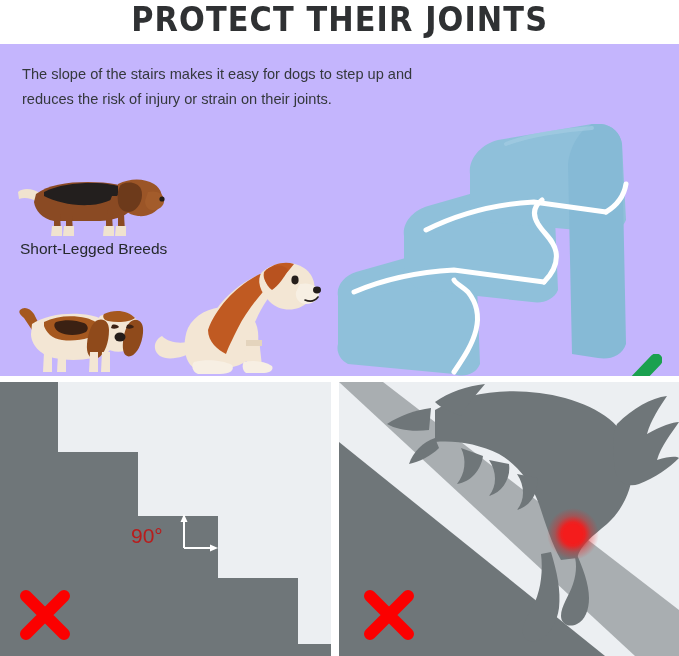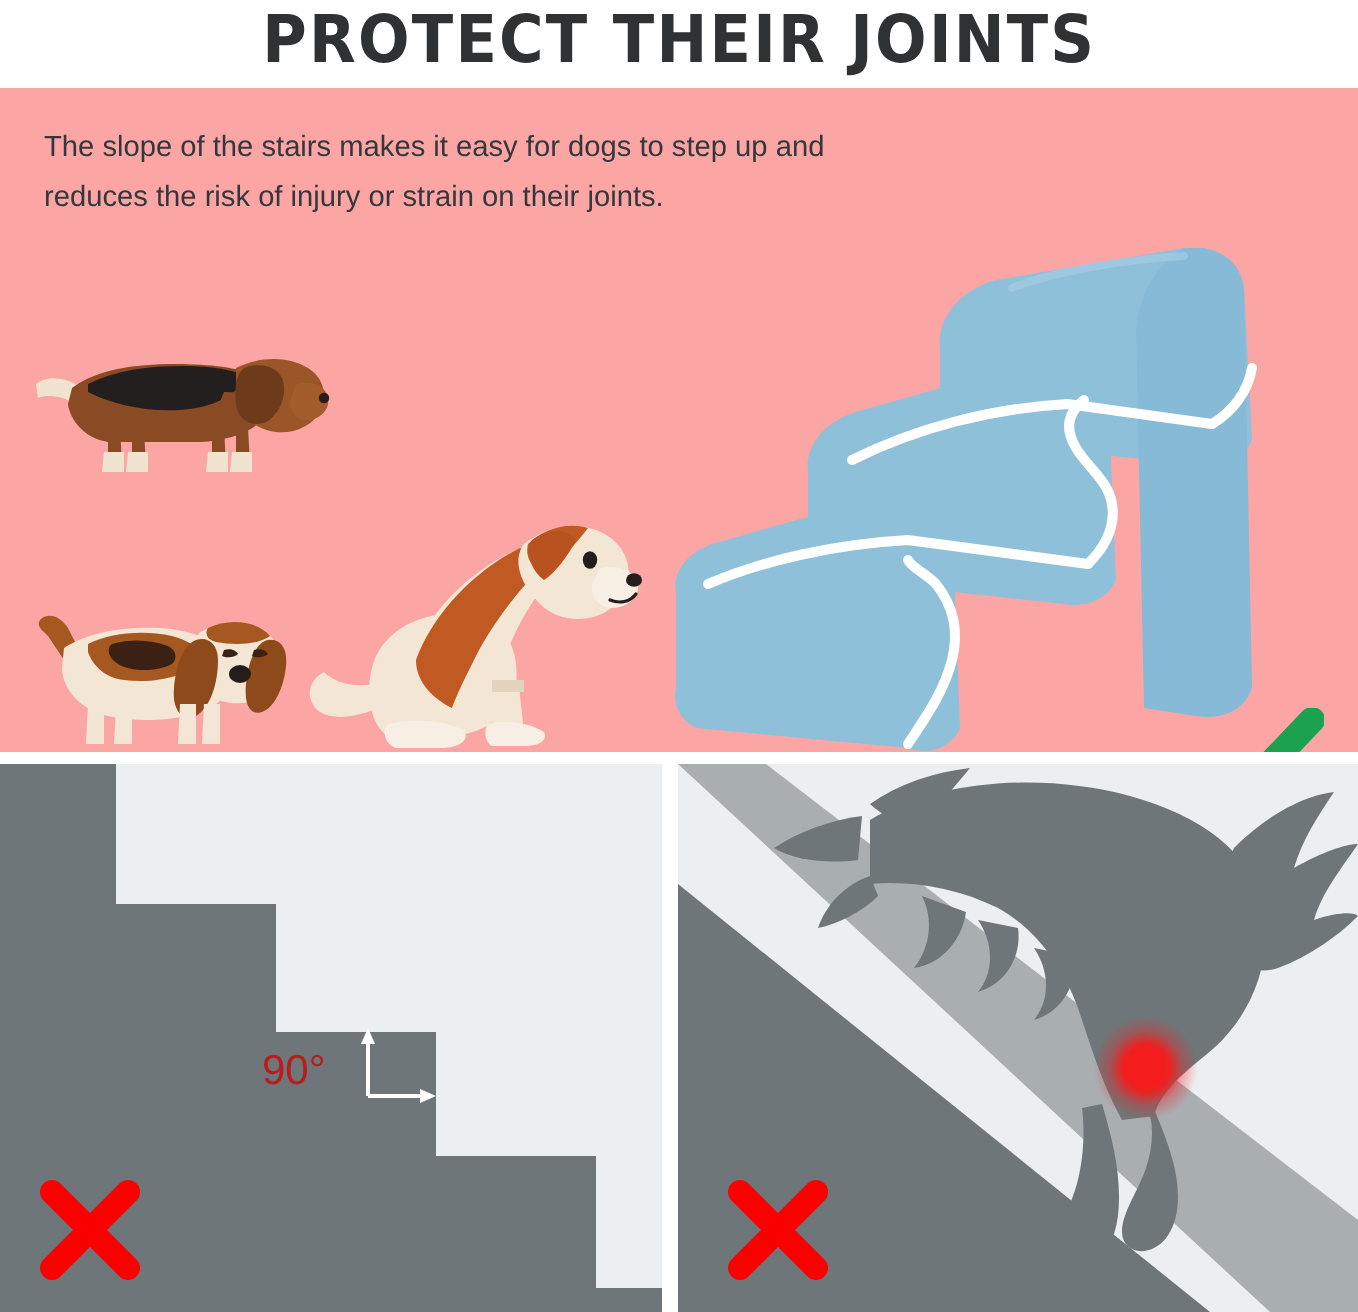--- a/index.html
+++ b/index.html
@@ -40,21 +40,21 @@
     color: #2f3133;
     transform: scaleX(0.92);
     white-space: nowrap;
   }
 
   
   .panel-top {
     position: absolute;
     left: 0; top: 44px;
     width: 679px; height: 332px;
-    background: #fca5a5;
+    background: #c4b5fd;
     overflow: hidden;
   }
   .body-copy {
     position: absolute;
     left: 22px; top: 18px;
     width: 500px;
     font-size: 14.6px;
     line-height: 25px;
     color: #34383c;
   }
@@ -285,20 +285,21 @@
         <path d="M176 20 C196 12 230 6 262 4" stroke="#a3cce2" stroke-width="4" fill="none" stroke-linecap="round" opacity="0.7"></path>
       </svg>
     </div>
 
     <div class="ill ill-check">
       <svg class="full-svg" viewBox="0 0 74 58" xmlns="http://www.w3.org/2000/svg">
         <path d="M6 32 L26 50 L68 6" stroke="#1ba14f" stroke-width="13" fill="none" stroke-linecap="round" stroke-linejoin="round"></path>
       </svg>
     </div>
 
+    <div class="caption cap-short">Short-Legged Breeds</div>
 
   </div>
 
   <div class="panel-bl">
     <svg class="full-svg" viewBox="0 0 331 274" preserveAspectRatio="none" xmlns="http://www.w3.org/2000/svg">
       <rect x="0" y="0" width="331" height="274" fill="#eceff2"></rect>
 
       <path d="M0 0 L58 0 L58 70 L138 70 L138 134 L218 134 L218 196 L298 196 L298 262 L331 262 L331 274 L0 274 Z" fill="#6f7679"></path>
 
       <g stroke="#ffffff" stroke-width="2" fill="none">

